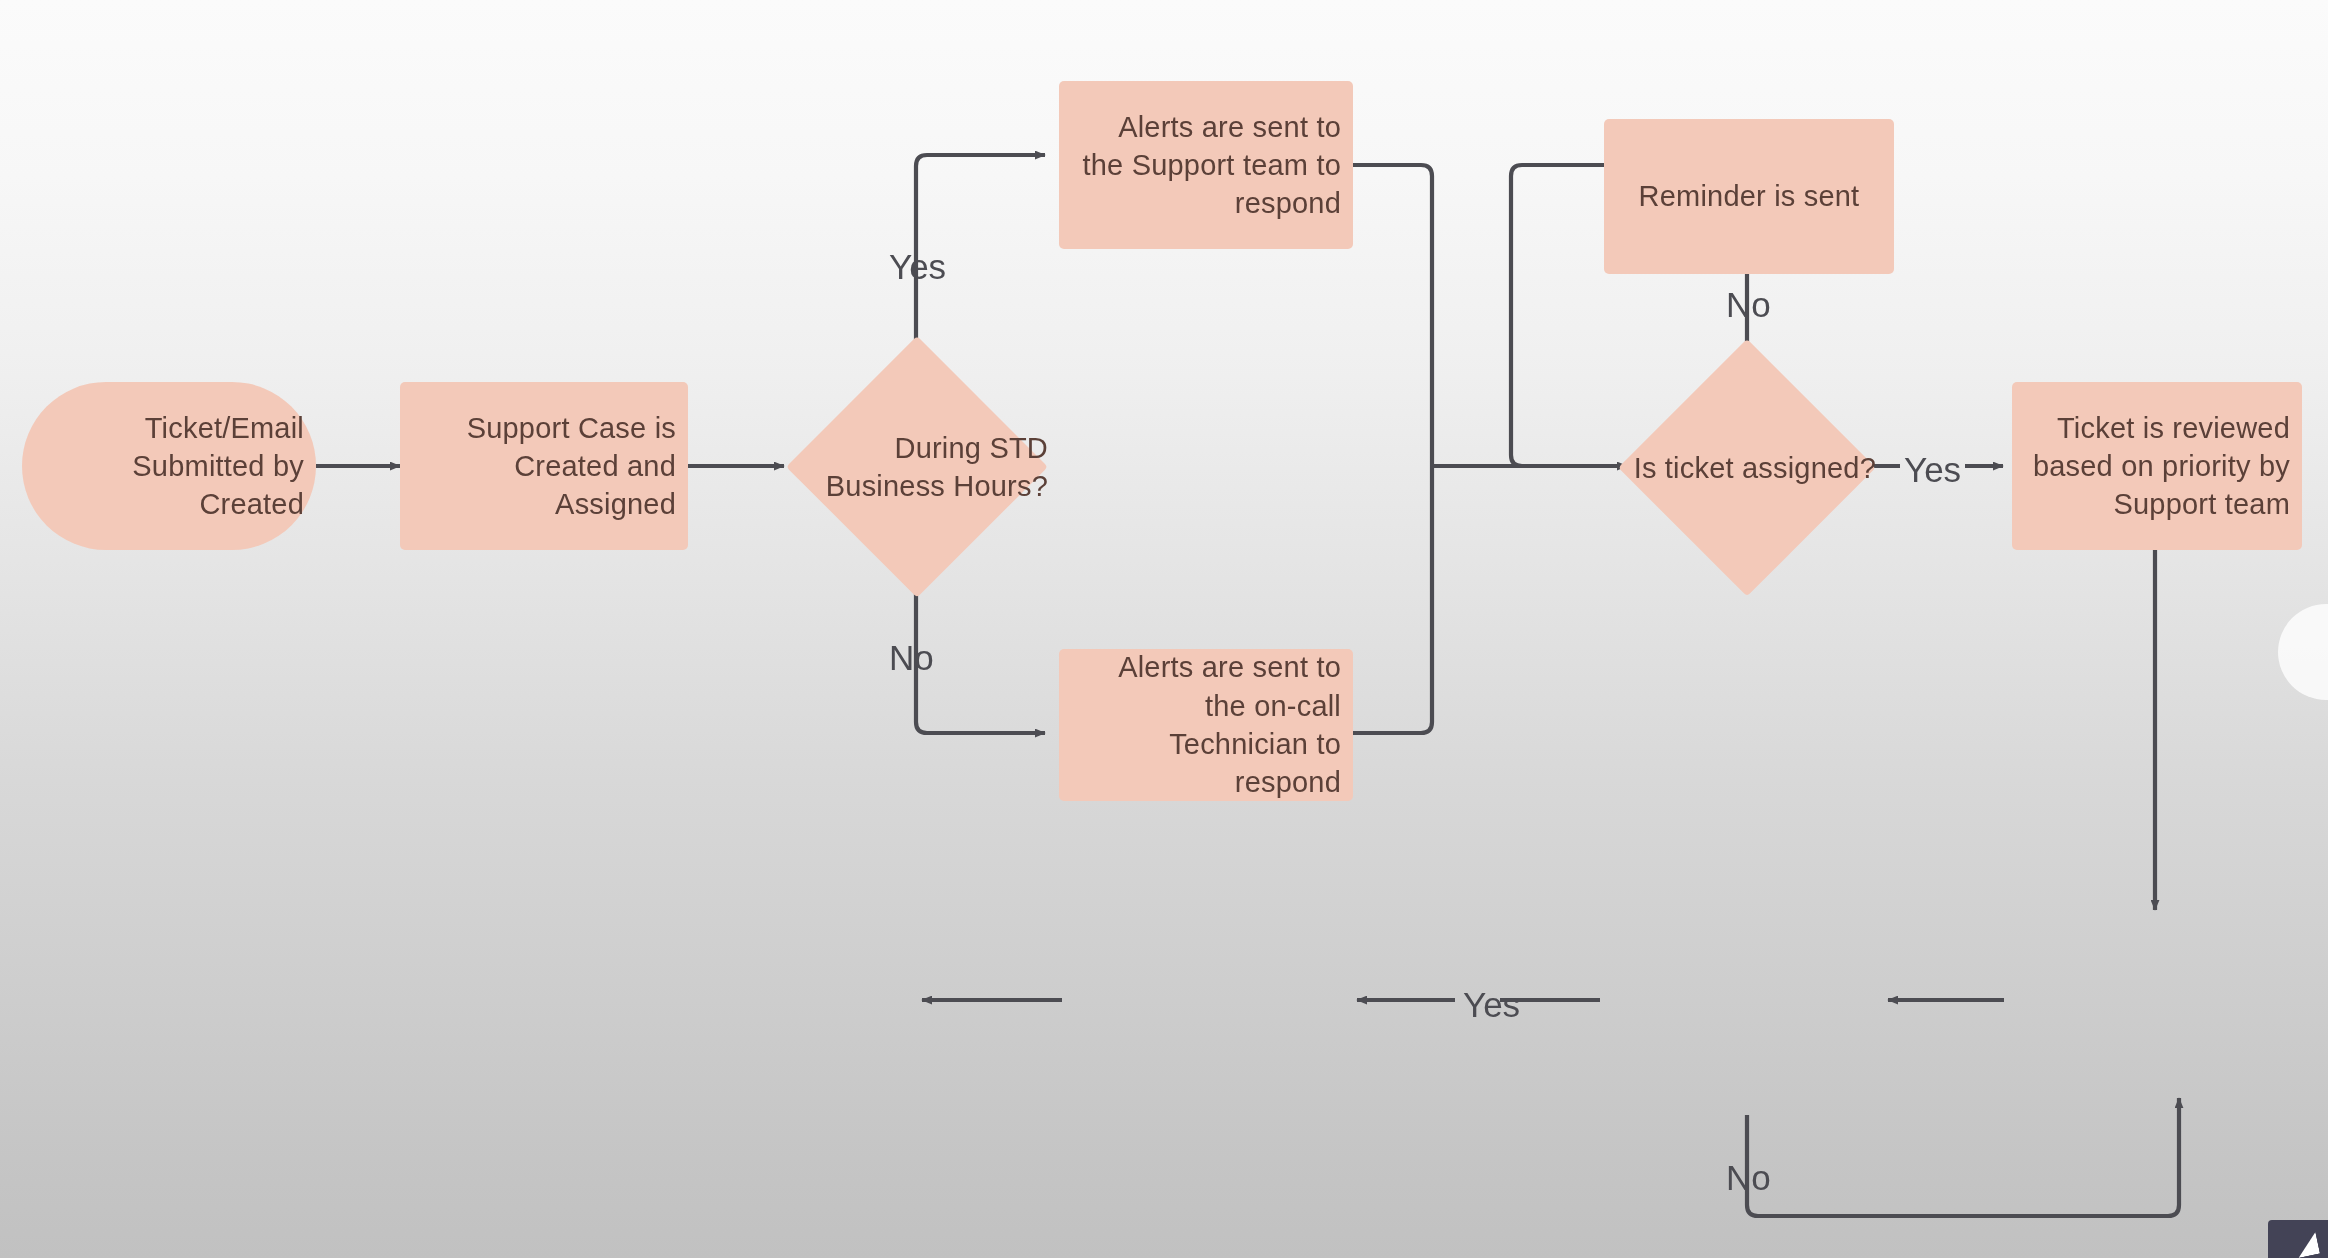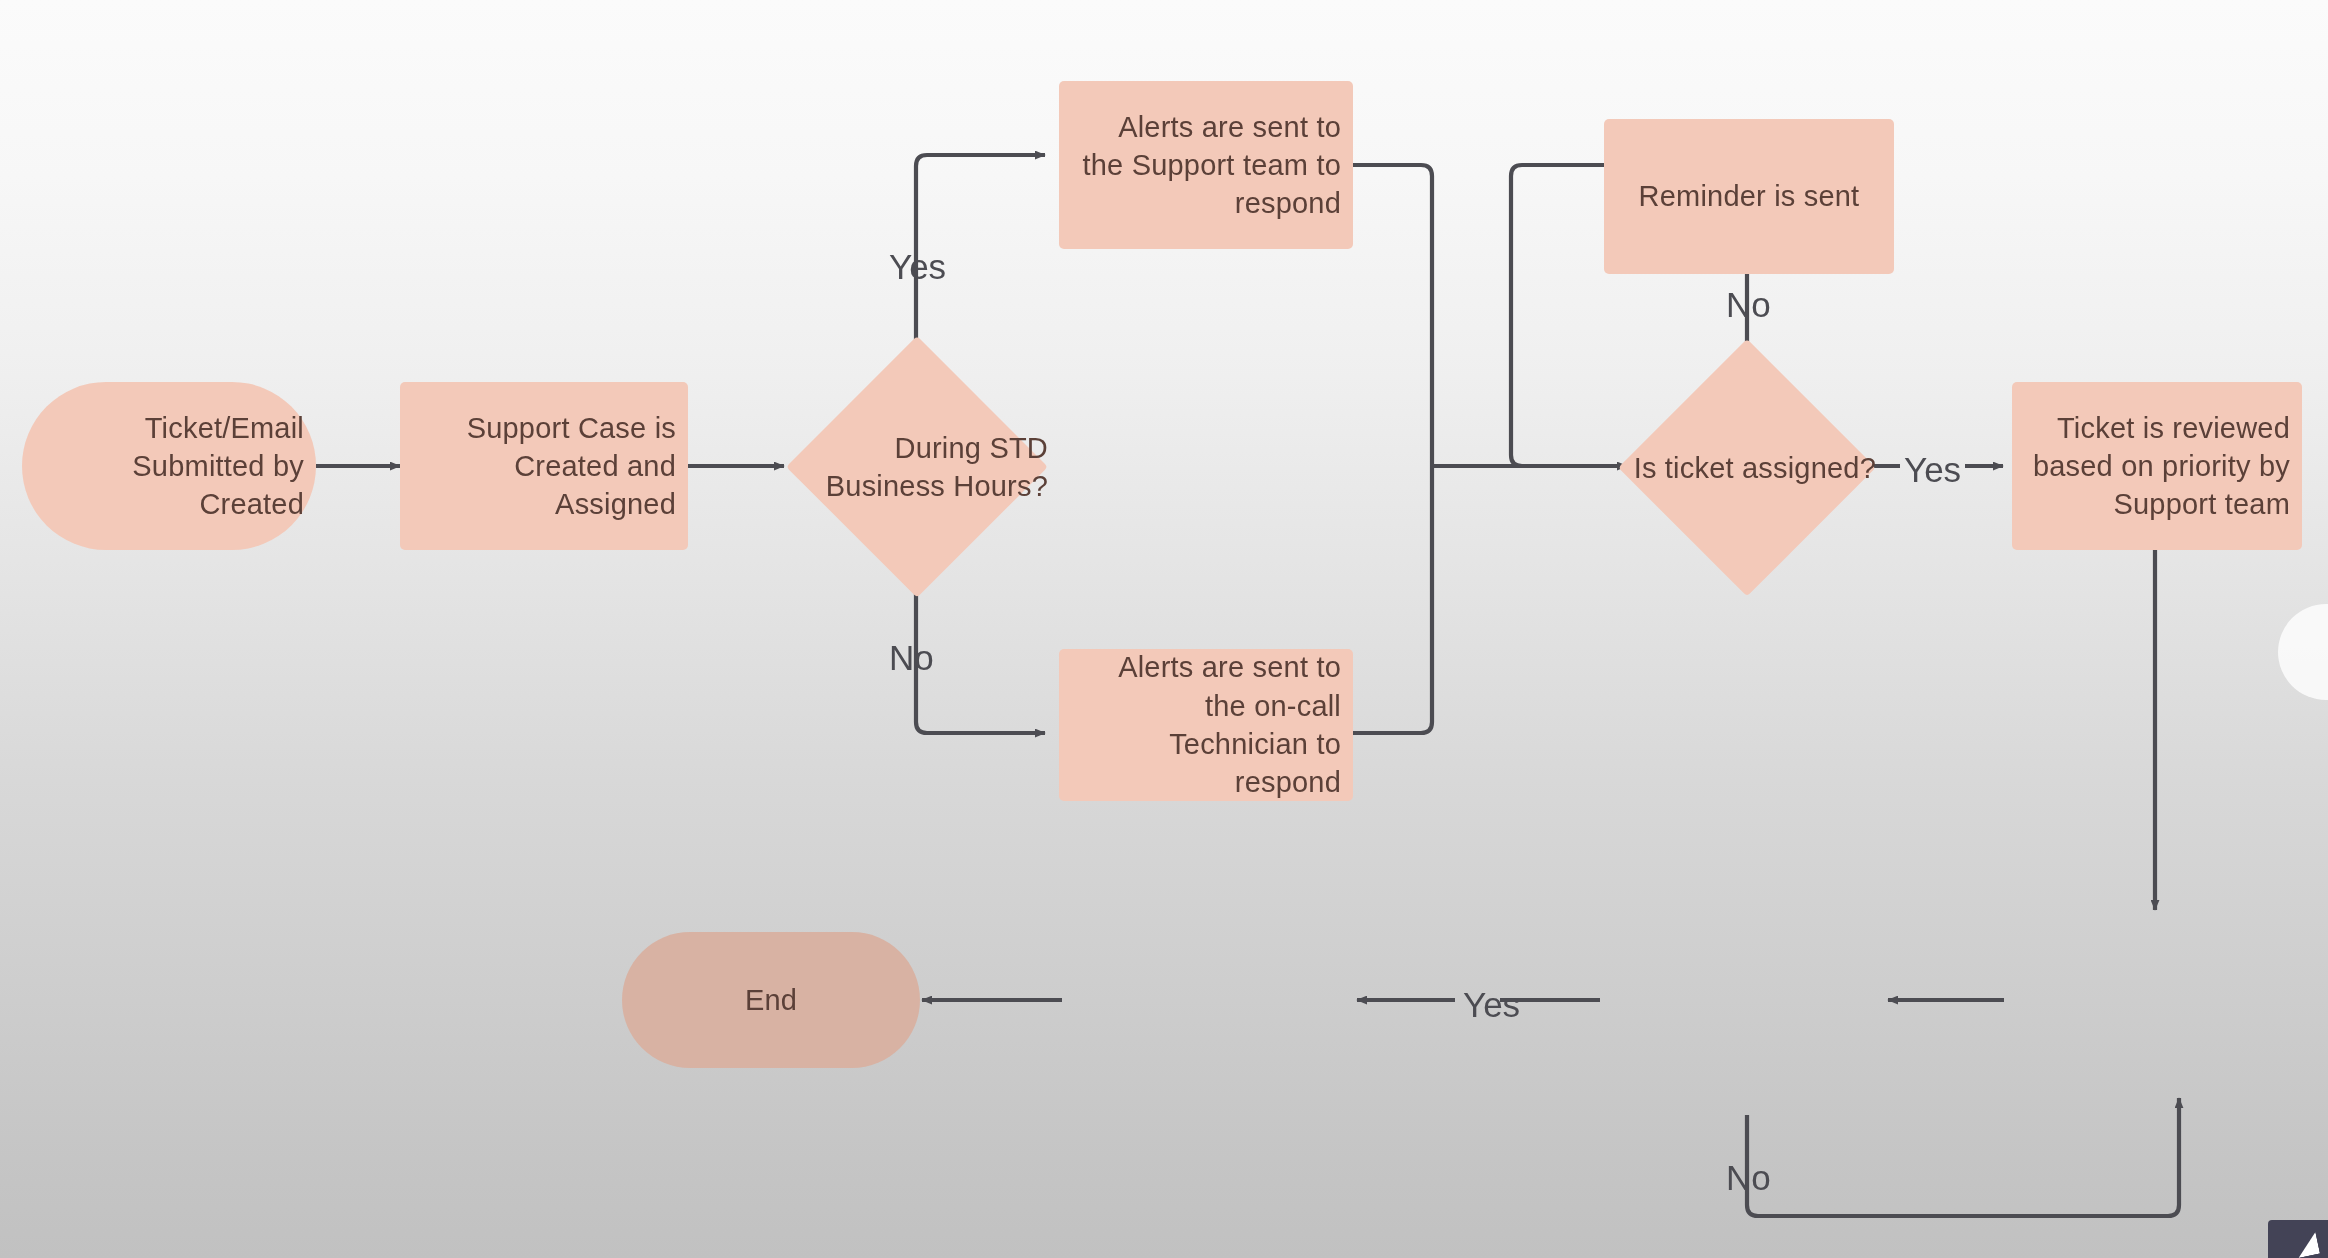--- a/index.html
+++ b/index.html
@@ -206,23 +206,20 @@
     <span class="dia-label">Is ticket assigned?</span>
   </div>
 
   <div class="node process" style="left:2012px; top:382px; width:290px; height:168px;">
     <span>Ticket is reviewed based on priority by Support team</span>
   </div>
 
 
 
 
-  <div class="node terminator muted" style="left:622px; top:932px; width:298px; height:136px;">
-    <span>End</span>
-  </div>
 
   <div class="edge-label" style="left:889px; top:249px;">Yes</div>
 
   <div class="edge-label" style="left:889px; top:640px;">No</div>
 
   <div class="edge-label" style="left:1726px; top:287px;">No</div>
 
   <div class="edge-label" style="left:1904px; top:452px;">Yes</div>
 
   <div class="edge-label" style="left:1463px; top:987px;">Yes</div>

